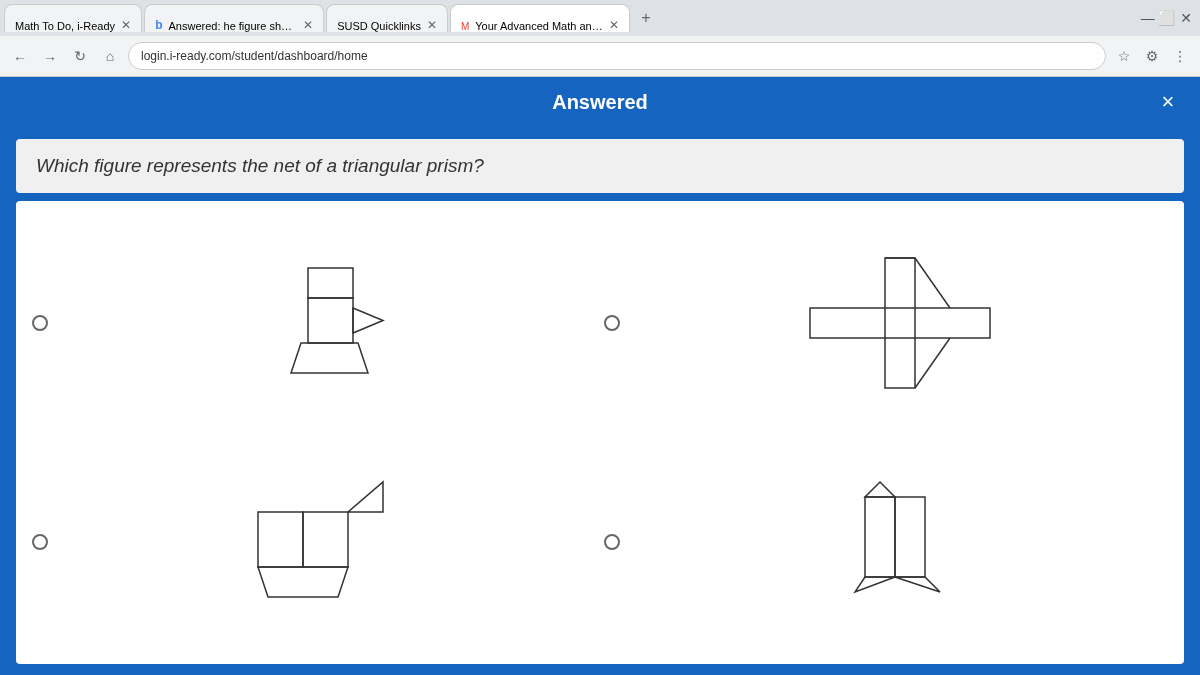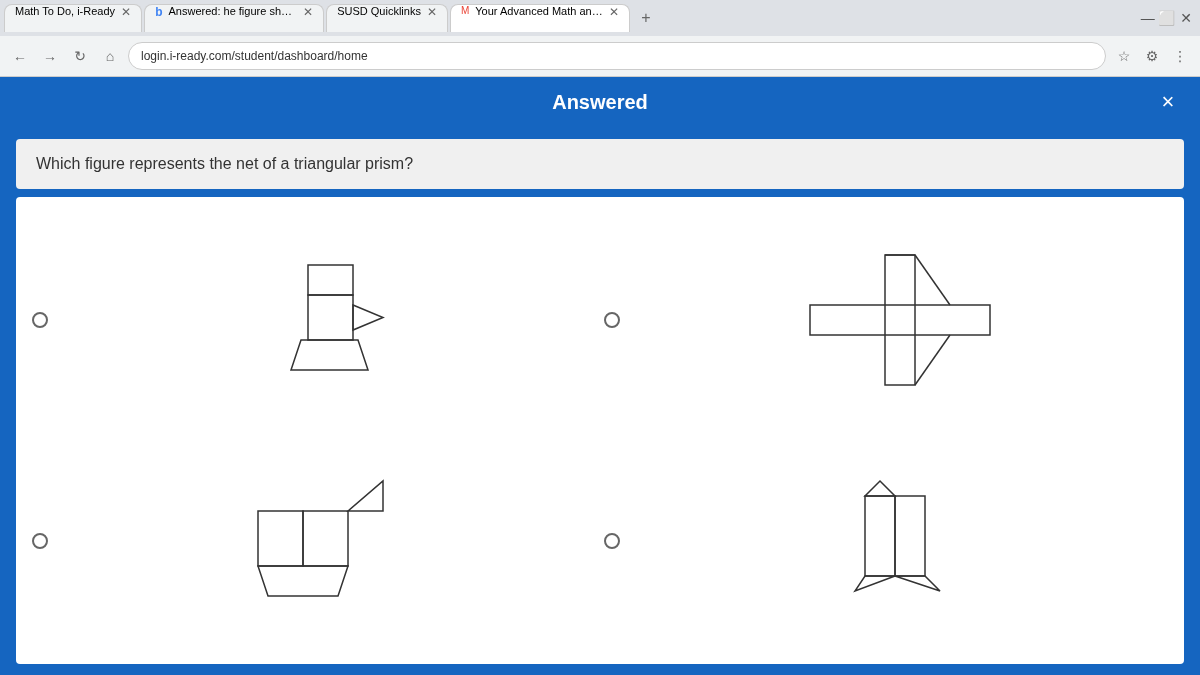--- a/index.html
+++ b/index.html
@@ -1,42 +1,42 @@
 <!DOCTYPE html>
 <html><head>
   <meta charset="utf-8">
   <style>
     * { box-sizing: border-box; margin: 0; padding: 0; }
     body { width: 1200px; height: 675px; overflow: hidden; font-family: Arial, sans-serif; background: #e8e8e8; }
 
     
     .browser-chrome { background: #f1f3f4; border-bottom: 1px solid #ccc; }
     .tab-bar { display: flex; align-items: center; height: 36px; background: #dee1e6; padding: 0 4px; gap: 2px; }
-    .tab { display: flex; align-items: flex-start; height: 28px; padding: 0 10px; border-radius: 8px 8px 0 0; font-size: 11px; background: #f1f3f4; border: 1px solid #ccc; border-bottom: none; gap: 6px; max-width: 180px; cursor: pointer; }
+    .tab { display: flex; align-items: flex-end; height: 28px; padding: 0 10px; border-radius: 8px 8px 0 0; font-size: 11px; background: #f1f3f4; border: 1px solid #ccc; border-bottom: none; gap: 6px; max-width: 180px; cursor: pointer; }
     .tab.active { background: #fff; z-index: 1; }
     .tab-title { overflow: hidden; text-overflow: ellipsis; white-space: nowrap; flex: 1; }
     .tab-close { font-size: 12px; color: #666; cursor: pointer; flex-shrink: 0; }
     .tab-plus { display: flex; align-items: center; justify-content: center; width: 28px; height: 28px; font-size: 16px; color: #666; cursor: pointer; }
     .address-bar { display: flex; align-items: center; height: 40px; padding: 0 8px; gap: 6px; background: #f1f3f4; }
     .nav-btn { width: 24px; height: 24px; display: flex; align-items: center; justify-content: center; color: #666; cursor: pointer; font-size: 14px; border-radius: 50%; }
     .address-input { flex: 1; height: 28px; border: 1px solid #ccc; border-radius: 14px; padding: 2px 12px; font-size: 12px; background: #fff; color: #333; }
     .browser-actions { display: flex; gap: 4px; align-items: center; }
     .browser-action-btn { width: 24px; height: 24px; display: flex; align-items: center; justify-content: center; color: #666; font-size: 14px; cursor: pointer; }
 
     
     .app-container { width: 1200px; height: 599px; background: #1565c0; display: flex; flex-direction: column; }
 
     .app-header { background: #1565c0; height: 50px; display: flex; align-items: center; justify-content: center; position: relative; }
     .app-title { color: white; font-size: 20px; font-weight: bold; }
     .app-close { position: absolute; right: 16px; color: white; font-size: 22px; cursor: pointer; width: 32px; height: 32px; display: flex; align-items: center; justify-content: center; }
 
     .app-content { flex: 1; background: #1565c0; padding: 12px 16px; display: flex; flex-direction: column; gap: 8px; }
 
     .question-box { background: #f0f0f0; border-radius: 4px; padding: 16px 20px; }
-    .question-text { font-size: 16px; color: #333; }
+    .question-text { font-size: 19px; color: #333; font-style: italic; }
 
     .answers-grid { flex: 1; display: grid; grid-template-columns: 1fr 1fr; grid-template-rows: 1fr 1fr; gap: 8px; background: white; border-radius: 4px; padding: 16px; }
     .answer-option { display: flex; align-items: center; gap: 12px; cursor: pointer; }
     .radio-btn { width: 16px; height: 16px; border-radius: 50%; border: 2px solid #666; flex-shrink: 0; background: white; cursor: pointer; }
     .answer-figure { flex: 1; display: flex; align-items: center; justify-content: center; height: 140px; }
 
     
     svg { overflow: visible; }
   </style>
 </head>

